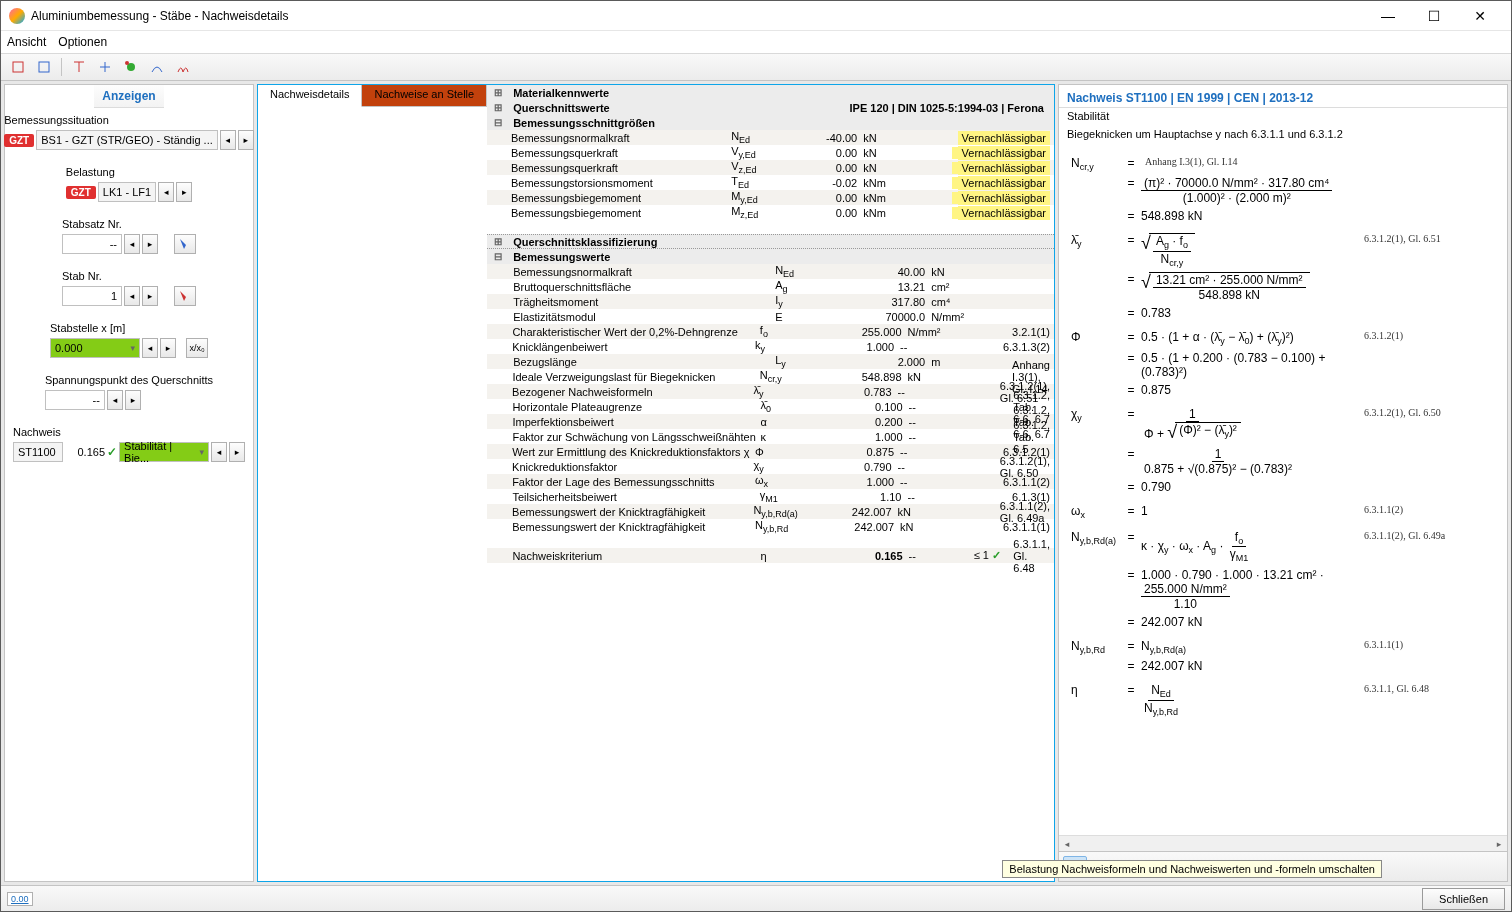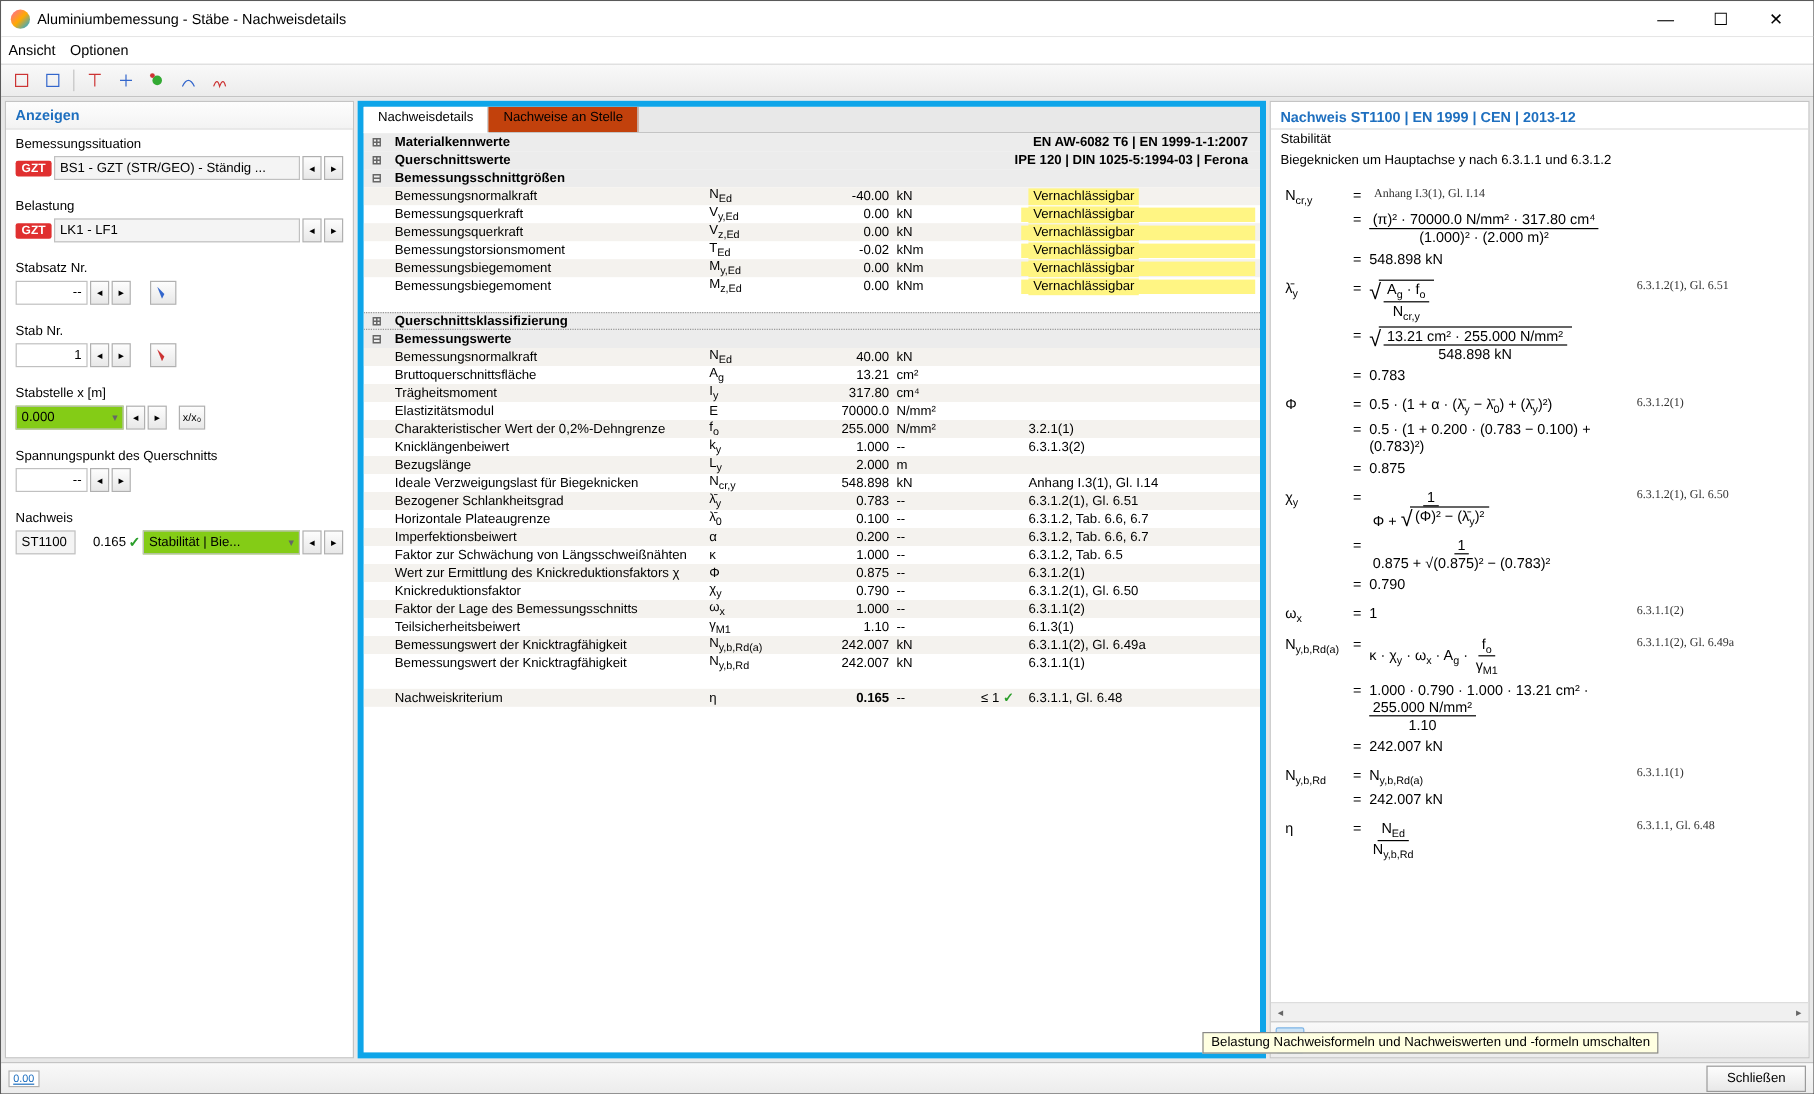--- a/index.html
+++ b/index.html
@@ -8,33 +8,33 @@
 .titlebar { height: 30px; background: #fff; display: flex; align-items: center; padding: 0 8px; border-bottom: 1px solid #e6e6e6; }
 .titlebar .icon { width: 16px; height: 16px; margin-right: 6px; background: linear-gradient(135deg,#f6a,#fa0,#0af); border-radius: 50%; }
 .titlebar .title { flex: 1; font-size: 12px; }
 .winbtns { display: flex; }
 .winbtns div { width: 46px; height: 30px; display: flex; align-items: center; justify-content: center; font-size: 14px; }
 .menubar { height: 22px; display: flex; align-items: center; padding: 0 6px; gap: 12px; background: #fff; font-size: 12px; }
 .toolbar { height: 28px; background: linear-gradient(#f9f9f9,#ececec); border-top: 1px solid #d9d9d9; border-bottom: 1px solid #c4c4c4; display: flex; align-items: center; padding: 0 5px; gap: 2px; }
 .tbtn { width: 24px; height: 22px; display: flex; align-items: center; justify-content: center; border: 1px solid transparent; border-radius: 2px; }
 .sep { width: 1px; height: 18px; background: #c4c4c4; margin: 0 3px; }
 .body { flex: 1; display: flex; background: #e8e8e8; overflow: hidden; }
-.left { width: 291px; background: #fff; border: 1px solid #c4c4c4; margin: 3px; display: flex; flex-direction: column; }
+.left { width: 250px; background: #fff; border: 1px solid #c4c4c4; margin: 3px; display: flex; flex-direction: column; align-items: center; }
 .left .hdr { background: linear-gradient(#fdfdfd,#f3f3f3); color: #1e6fbf; font-weight: bold; padding: 4px 8px; border-bottom: 1px solid #dcdcdc; }
 .left .sec { padding: 6px 8px 10px 8px; }
 .left .lbl { font-size: 11px; margin-bottom: 4px; }
 .left .row { display: flex; align-items: center; gap: 2px; }
 .badge { background: #e03030; color: #fff; font-weight: bold; font-size: 10px; padding: 1px 5px; border-radius: 2px; }
 .txtfield { flex: 1; height: 20px; border: 1px solid #c0c0c0; background: #f4f4f4; padding: 0 4px; font-size: 11px; display: flex; align-items: center; white-space: nowrap; overflow: hidden; }
 .nvbtn, .minibtn { width: 16px; height: 20px; border: 1px solid #b0b0b0; background: linear-gradient(#fdfdfd,#e8e8e8); display: flex; align-items: center; justify-content: center; font-size: 9px; }
 .numbox { width: 60px; height: 20px; border: 1px solid #c0c0c0; text-align: right; padding: 0 4px; font-size: 11px; display: flex; align-items: center; justify-content: flex-end; background: #fff; }
 .sel { height: 20px; border: 1px solid #c0c0c0; padding: 0 4px; font-size: 11px; display: flex; align-items: center; background: #84cc16; }
 .sel::after { content: "▾"; margin-left: auto; font-size: 9px; color: #666; }
 .iconbtn { width: 22px; height: 20px; border: 1px solid #b0b0b0; background: linear-gradient(#fdfdfd,#e8e8e8); display: flex; align-items: center; justify-content: center; font-size: 10px; }
-.mid { flex: 1; margin: 3px 0; display: flex; flex-direction: column; border: 5px solid #0ea5e9; background: #fff; overflow: hidden; }
+.mid { flex: 1; margin: 3px 0; display: flex; flex-direction: row; border: 1px solid #0ea5e9; background: #fff; overflow: hidden; }
 .tabs { height: 22px; display: flex; background: #e8e8e8; border-bottom: 1px solid #c4c4c4; }
 .tab { padding: 3px 12px; font-size: 11px; background: #c2410c; border-right: 1px solid #c4c4c4; }
 .tab.active { background: #fff; border-bottom: 1px solid #fff; margin-bottom: -1px; }
 .tbl { flex: 1; overflow: auto; font-size: 11px; }
 .trow { display: flex; align-items: center; height: 15px; padding: 0 4px; }
 .trow.hdr2 { background: #ececec; font-weight: bold; }
 .trow.odd { background: #f4f2ee; }
 .trow .tree { width: 14px; text-align: center; color: #666; font-size: 10px; }
 .trow .lbl2 { width: 270px; padding-left: 8px; }
 .trow .sym { width: 70px; }
@@ -218,21 +218,20 @@
 
     <div class="mid">
       <div class="tabs">
         <div class="tab active">Nachweisdetails</div>
         <div class="tab">Nachweise an Stelle</div>
       </div>
       <div class="tbl">
         <div class="trow hdr2">
             <span class="tree">⊞</span>
             <span class="lbl2">Materialkennwerte</span>
-            <span style="flex:1;text-align:right;padding-right:6px">EN AW-6082 T6 | EN 1999-1-1:2007</span>
           </div>
         <div class="trow hdr2">
             <span class="tree">⊞</span>
             <span class="lbl2">Querschnittswerte</span>
             <span style="flex:1;text-align:right;padding-right:6px">IPE 120 | DIN 1025-5:1994-03 | Ferona</span>
           </div>
         <div class="trow hdr2">
             <span class="tree">⊟</span>
             <span class="lbl2">Bemessungsschnittgrößen</span>
           </div>
@@ -369,21 +368,21 @@
               <span class="tree"></span>
               <span class="lbl2">Ideale Verzweigungslast für Biegeknicken</span>
               <span class="sym">N<span class="sb">cr,y</span></span>
               <span class="val">548.898</span>
               <span class="unit">kN</span>
               <span class="ext"></span>
               <span class="ref">Anhang I.3(1), Gl. I.14</span>
             </div>
             <div class="trow odd">
               <span class="tree"></span>
-              <span class="lbl2">Bezogener Schlankheitsgrad</span>
+              <span class="lbl2">Bezogener Nachweisformeln</span>
               <span class="sym">λ̄<span class="sb">y</span></span>
               <span class="val">0.783</span>
               <span class="unit">--</span>
               <span class="ext"></span>
               <span class="ref">6.3.1.2(1), Gl. 6.51</span>
             </div>
             <div class="trow">
               <span class="tree"></span>
               <span class="lbl2">Horizontale Plateaugrenze</span>
               <span class="sym">λ̄<span class="sb">0</span></span>

